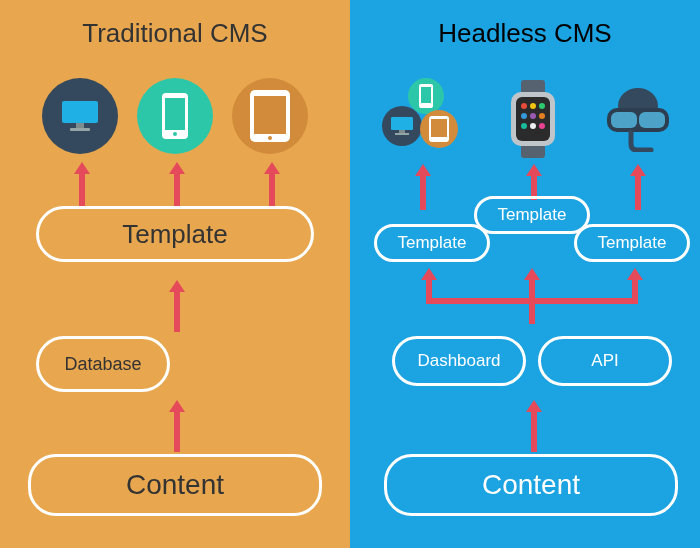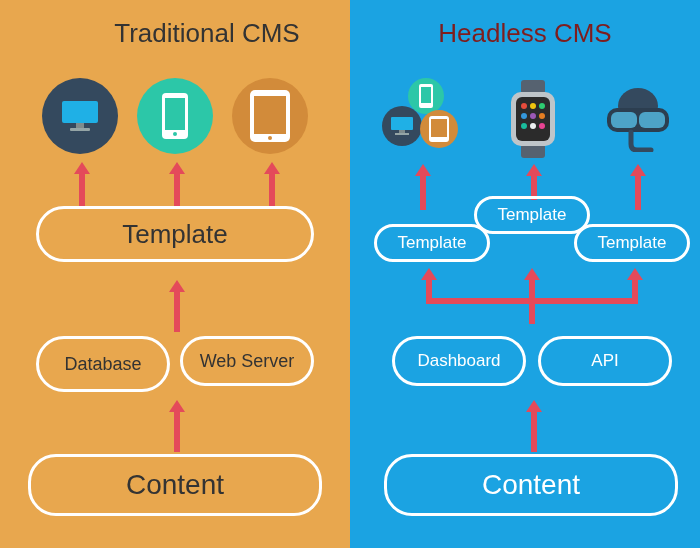--- a/index.html
+++ b/index.html
@@ -1,22 +1,22 @@
 <!DOCTYPE html>
 <html><head>
 <meta charset="utf-8">
 <style>
   * { box-sizing: border-box; margin: 0; padding: 0; }
   body { width: 700px; height: 548px; font-family: -apple-system, "Segoe UI", Helvetica, Arial, sans-serif; }
   .stage { width: 700px; height: 548px; display: flex; position: relative; }
   .panel { height: 100%; position: relative; }
-  .panel.left { width: 350px; background: #e8a74e; padding-left: 32px; }
+  .panel.left { width: 350px; background: #e8a74e; }
   .panel.right { width: 350px; background: #1ba3e2; }
   .title { position: absolute; top: 18px; width: 100%; text-align: center; font-size: 26px; font-weight: 400; color: #333; }
-  .panel.right .title { color: #7f1d1d; }
+  .panel.right .title { color: #000000; }
 
   
   .pill { position: absolute; border: 3px solid #fff; border-radius: 28px; background: transparent; display: flex; align-items: center; justify-content: center; font-size: 22px; color: #333; }
   .panel.right .pill { color: #fff; font-size: 17px; }
 
   
   .arrow { position: absolute; display: flex; flex-direction: column; align-items: center; }
   .arrow .head { width: 0; height: 0; border-left: 8px solid transparent; border-right: 8px solid transparent; border-bottom: 12px solid #e44a5a; }
   .arrow .shaft { width: 6px; background: #e44a5a; }
 
@@ -79,21 +79,20 @@
       </div>
 
     <div class="pill" style="left:36px; top:206px; width:278px; height:56px; font-size:26px;">Template</div>
 
     <div class="arrow" style="left:169px; top:280px;">
         <div class="head"></div>
         <div class="shaft" style="height:40px;"></div>
       </div>
 
     <div class="pill" style="left:36px; top:336px; width:134px; height:56px; font-size:18px;">Database</div>
-    <div class="pill" style="left:180px; top:336px; width:134px; height:50px; font-size:18px;">Web Server</div>
 
     <div class="arrow" style="left:169px; top:400px;">
         <div class="head"></div>
         <div class="shaft" style="height:40px;"></div>
       </div>
 
     <div class="pill" style="left:28px; top:454px; width:294px; height:62px; font-size:28px;">Content</div>
   </div>
 
   <div class="panel right">

